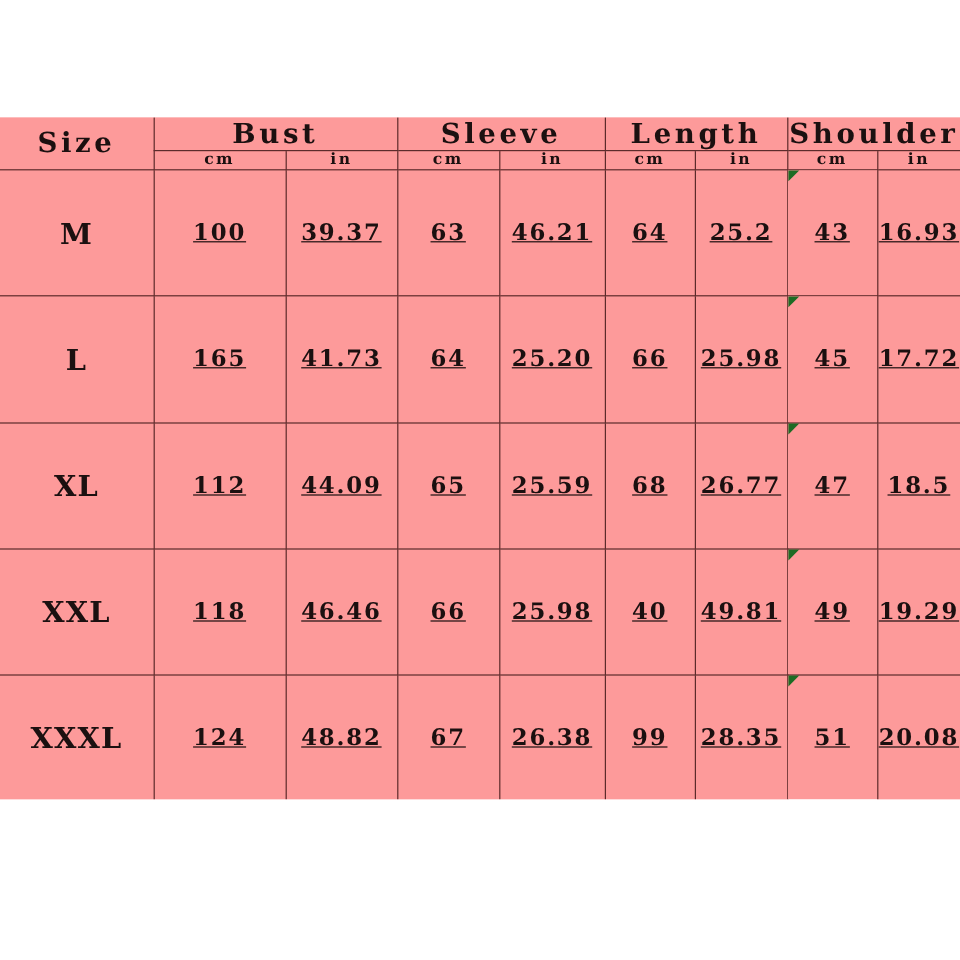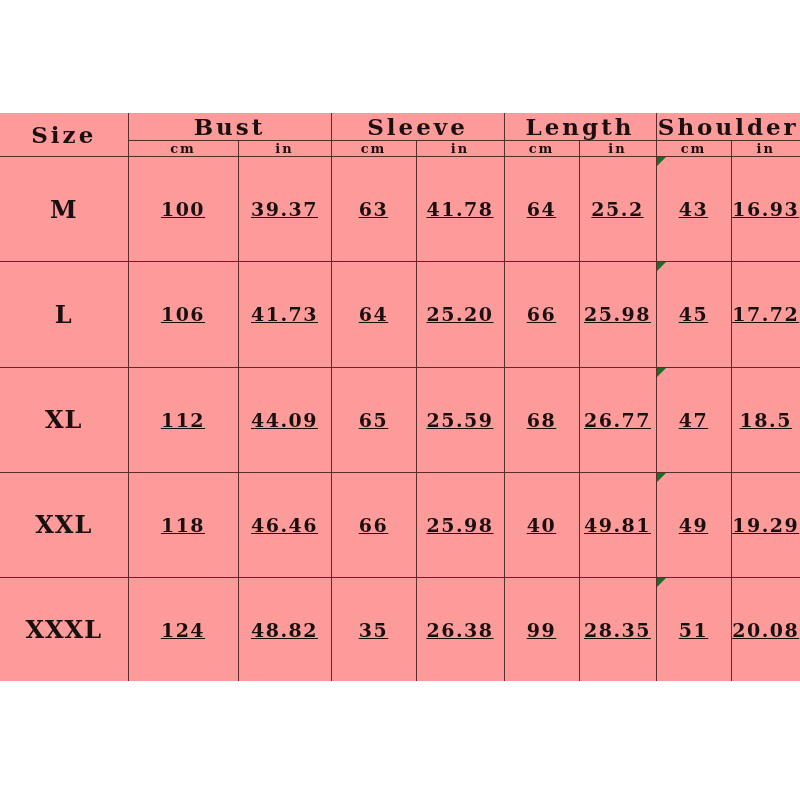--- a/index.html
+++ b/index.html
@@ -13,21 +13,21 @@
     background: #ffffff;
     font-family: "DejaVu Sans Mono", "Liberation Mono", monospace;
     overflow: hidden;
     position: relative;
   }
 
   
   #chart-wrap {
     position: absolute;
     left: 0;
-    top: 113px;
+    top: 98px;
     width: 756px;
     height: 568px;
   }
 
   table.size-chart {
     border-collapse: collapse;
     table-layout: fixed;
     width: 800px;
     height: 568px;
     background: #fd9a9a;
@@ -135,29 +135,29 @@
         <th class="unit-head">in</th>
       </tr>
     </thead>
 
     <tbody>
       <tr>
         <td class="size-cell">M</td>
         <td class="val">100</td>
         <td class="val inch">39.37</td>
         <td class="val">63</td>
-        <td class="val inch">41.78</td>
+        <td class="val inch">46.21</td>
         <td class="val">64</td>
         <td class="val inch">25.2</td>
         <td class="val marker">43</td>
         <td class="val inch">16.93</td>
       </tr>
       <tr>
         <td class="size-cell">L</td>
-        <td class="val">106</td>
+        <td class="val">165</td>
         <td class="val inch">41.73</td>
         <td class="val">64</td>
         <td class="val inch">25.20</td>
         <td class="val">66</td>
         <td class="val inch">25.98</td>
         <td class="val marker">45</td>
         <td class="val inch">17.72</td>
       </tr>
       <tr>
         <td class="size-cell">XL</td>
@@ -178,21 +178,21 @@
         <td class="val inch">25.98</td>
         <td class="val">40</td>
         <td class="val inch">49.81</td>
         <td class="val marker">49</td>
         <td class="val inch">19.29</td>
       </tr>
       <tr>
         <td class="size-cell">XXXL</td>
         <td class="val">124</td>
         <td class="val inch">48.82</td>
-        <td class="val">35</td>
+        <td class="val">67</td>
         <td class="val inch">26.38</td>
         <td class="val">99</td>
         <td class="val inch">28.35</td>
         <td class="val marker">51</td>
         <td class="val inch">20.08</td>
       </tr>
     </tbody>
   </table>
 </div>
 

